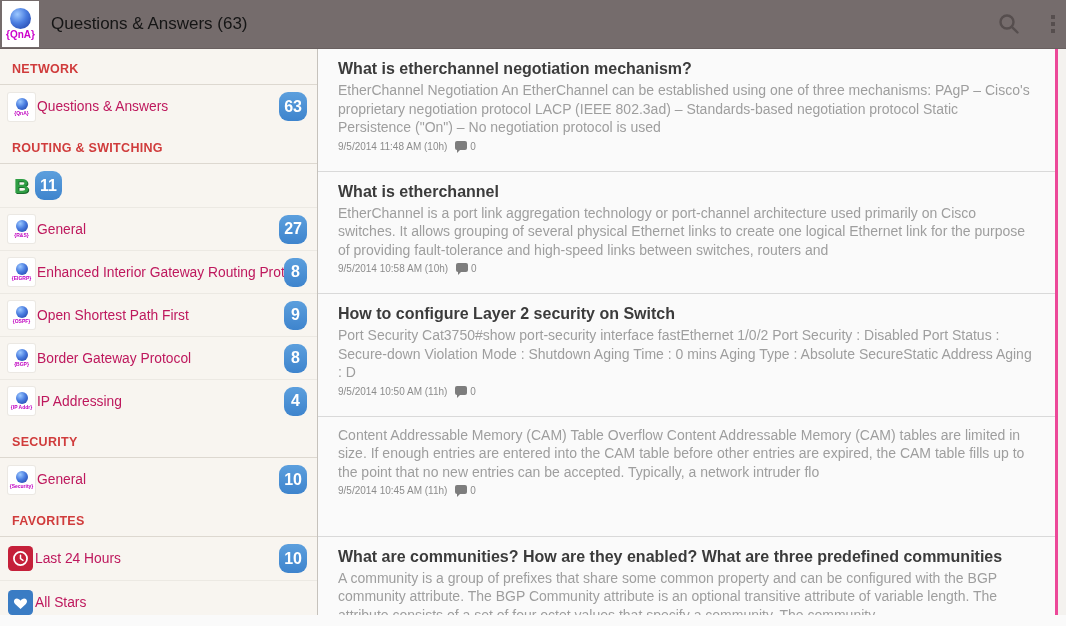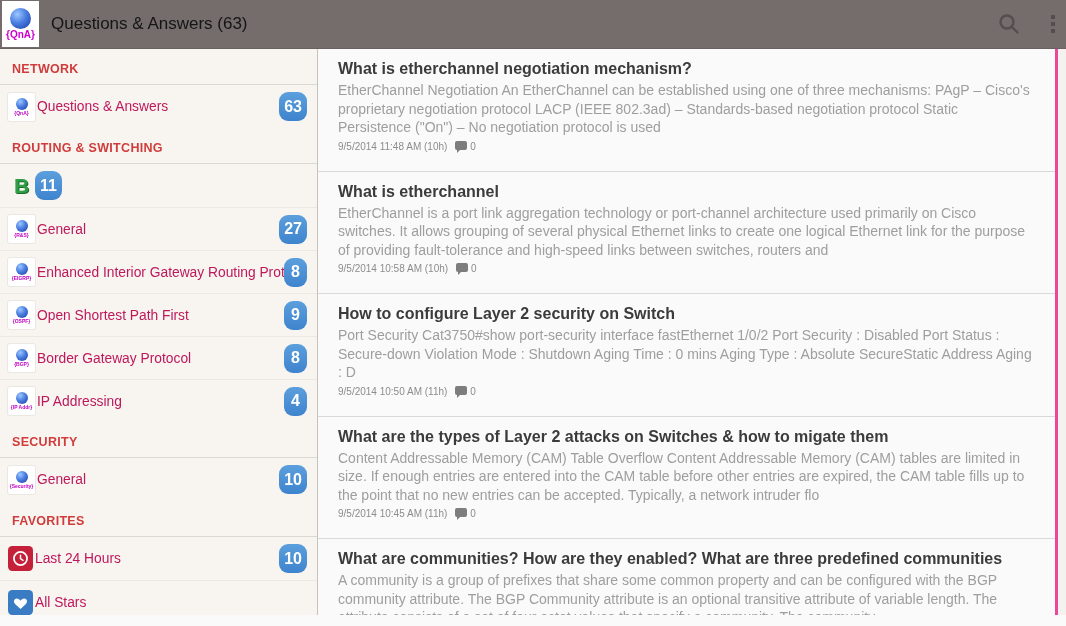--- a/index.html
+++ b/index.html
@@ -205,21 +205,20 @@
         <div class="q-title">How to configure Layer 2 security on Switch</div>
         <div class="q-snippet">Port Security Cat3750#show port-security interface fastEthernet 1/0/2 Port Security : Disabled Port Status : Secure-down Violation Mode : Shutdown Aging Time : 0 mins Aging Type : Absolute SecureStatic Address Aging : D</div>
         <div class="q-meta">
           <span>9/5/2014 10:50 AM (11h)</span>
           <span class="bubble"></span>
           <span>0</span>
         </div>
       </div>
 
       <div class="q-row">
-        <div class="q-title">What are the types of Layer 2 attacks on Switches &amp; how to migate them</div>
         <div class="q-snippet">Content Addressable Memory (CAM) Table Overflow Content Addressable Memory (CAM) tables are limited in size. If enough entries are entered into the CAM table before other entries are expired, the CAM table fills up to the point that no new entries can be accepted. Typically, a network intruder flo</div>
         <div class="q-meta">
           <span>9/5/2014 10:45 AM (11h)</span>
           <span class="bubble"></span>
           <span>0</span>
         </div>
       </div>
 
       <div class="q-row">
         <div class="q-title">What are communities? How are they enabled? What are three predefined communities</div>

